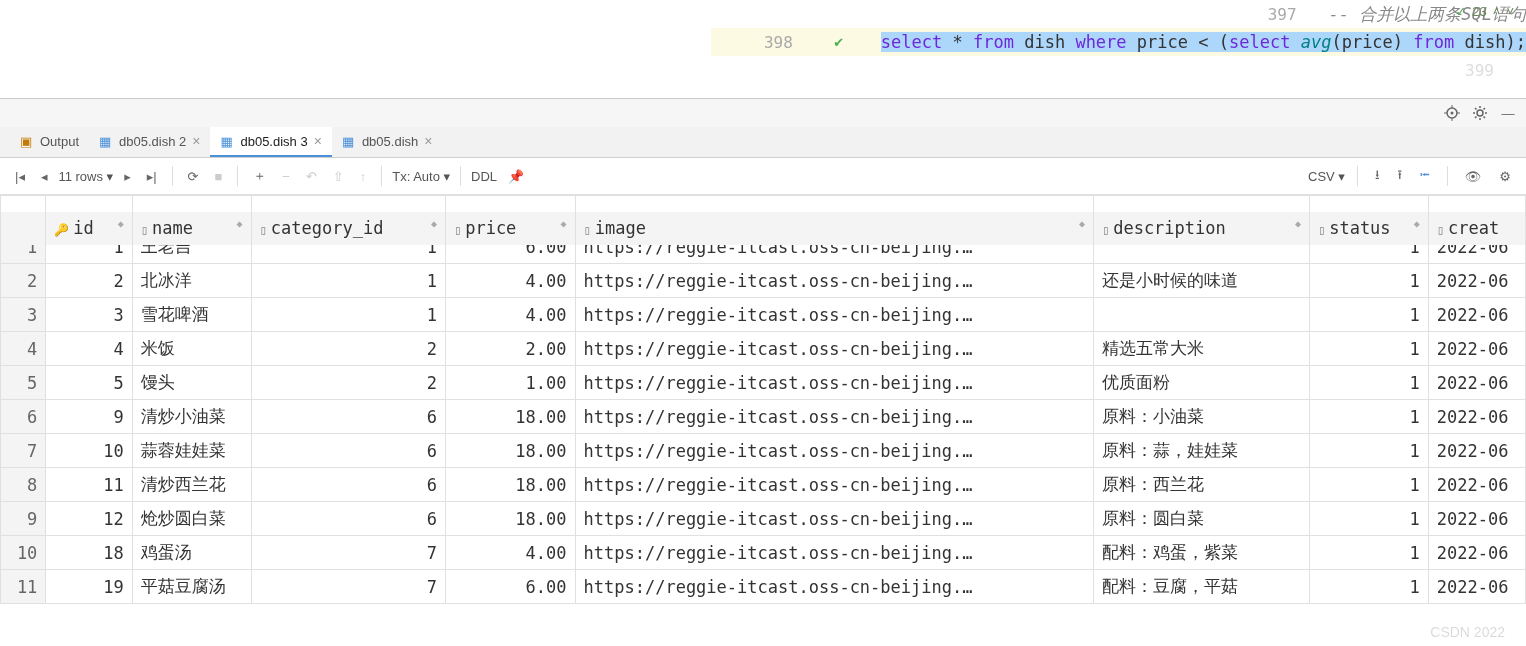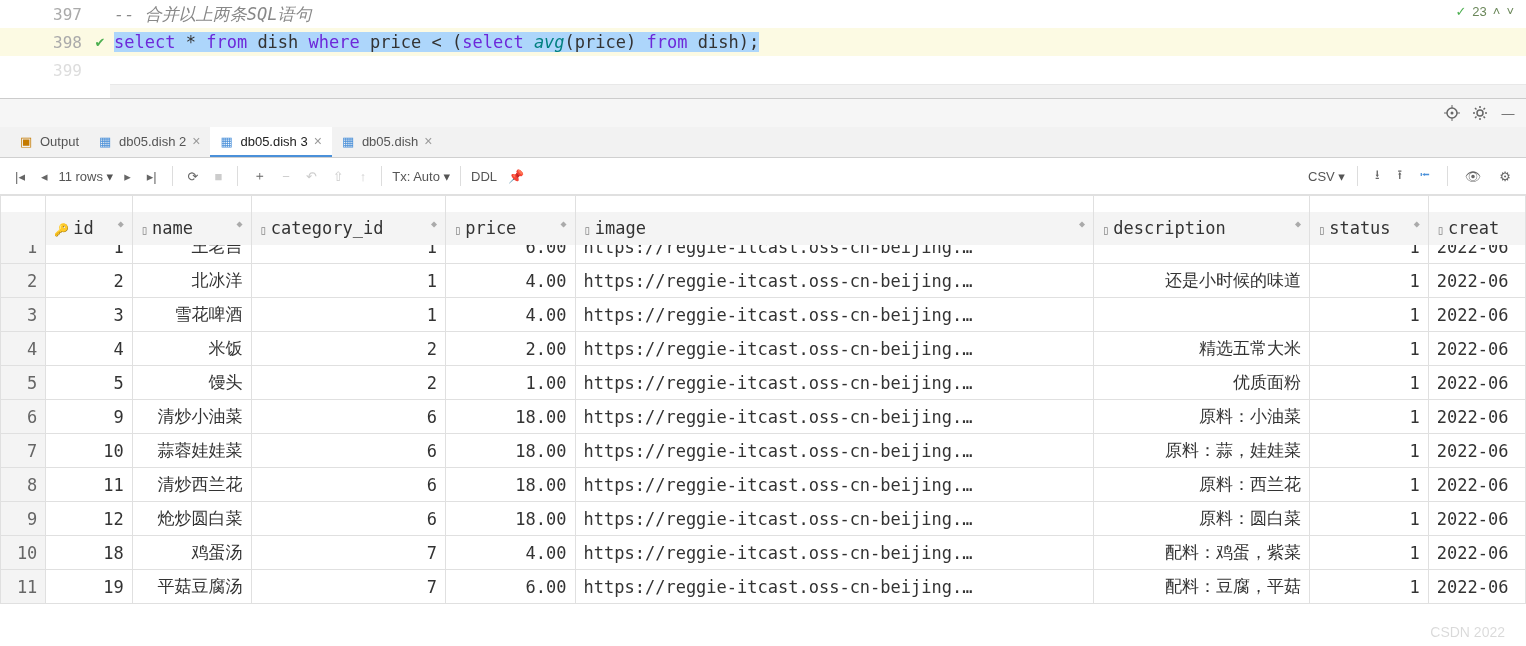--- a/index.html
+++ b/index.html
@@ -11,21 +11,21 @@
 .editor-line { display: flex; align-items: center; height: 28px; }
 .gutter { display: flex; align-items: center; justify-content: flex-end; width: 90px; padding-right: 8px; color: #aaa; font-family: Consolas, monospace; font-size: 16px; }
 .gutter-status { width: 20px; display: flex; align-items: center; justify-content: center; }
 .code { flex: 1; font-family: Consolas, monospace; font-size: 17px; padding-left: 4px; white-space: pre; position: relative; }
 .comment { color: #888; font-style: italic; }
 .kw { color: #6d28d9; }
 .func { color: #008080; font-style: italic; }
 .op { color: #333; }
 .ident { color: #333; }
 .paren { color: #333; }
-.highlight-line { background: #fcfae3; }
+.highlight-line { background: #fcfae3; gap: 28px; }
 .sql-sel { background: #add6fb; }
 .editor-right { position: absolute; right: 12px; top: 4px; display: flex; align-items: center; gap: 6px; color: #6a8759; font-size: 13px; }
 .check-ic { color: #4caf50; }
 .scroll-stub { height: 14px; background: #f2f2f2; border-top: 1px solid #e8e8e8; margin-left: 110px; }
 
 
 .results { border-top: 1px solid #ccc; background: #f6f6f6; display: flex; flex-direction: column; height: 530px; }
 .results-header { display: flex; justify-content: flex-end; padding: 6px 10px; gap: 12px; color: #777; }
 .ic { width: 16px; height: 16px; display: inline-flex; align-items: center; justify-content: center; cursor: pointer; color: #666; }
 
@@ -46,37 +46,37 @@
 
 .grid-wrap { overflow: auto; background: #fff; flex: 1; }
 table { border-collapse: collapse; width: 100%; font-family: Consolas, monospace; font-size: 17px; }
 th, td { border: 1px solid #e0e0e0; padding: 4px 8px; text-align: left; height: 34px; }
 th { background: #f4f4f4; font-weight: normal; color: #333; position: sticky; top: 16px; }
 th .col-ic { color: #888; margin-right: 4px; font-size: 12px; }
 th .sort-ic { float: right; color: #aaa; font-size: 10px; }
 .rownum-th { width: 42px; background: #f4f4f4; }
 .rownum { background: #f4f4f4; text-align: right; color: #666; width: 42px; }
 td.num { text-align: right; }
-td.txt { font-family: "Microsoft YaHei", sans-serif; text-align: right; }
+td.txt { font-family: "Microsoft YaHei", sans-serif; }
 .col-id { width: 80px; }
 .col-name { width: 110px; }
 .col-cat { width: 180px; }
 .col-price { width: 120px; margin-left: 6px; }
 .col-img { width: 480px; }
 .col-desc { width: 200px; }
 .col-status { width: 110px; }
 .col-create { width: 90px; }
 .watermark { position: absolute; right: 21px; bottom: 6px; color: rgba(0,0,0,0.15); font-size: 14px; font-family: sans-serif; pointer-events: none; }
 
 svg { width: 100%; height: 100%; }
 </style>
 </head>
 <body>
 
-<div class="editor" style="position:relative;">
+<div class="editor" style="position:relative;align-items:flex-end;">
   <div class="editor-line">
     <div class="gutter mono">397</div>
     <div class="gutter-status"></div>
     <div class="code"><span class="comment">-- 合并以上两条SQL语句</span></div>
   </div>
   <div class="editor-line highlight-line">
     <div class="gutter mono">398</div>
     <div class="gutter-status">
         <span class="check-ic">✔</span>
       </div>

